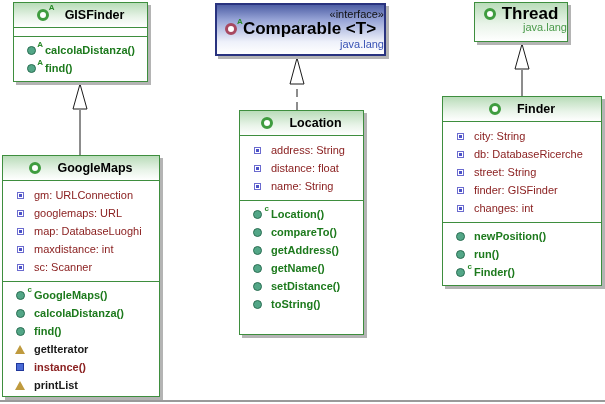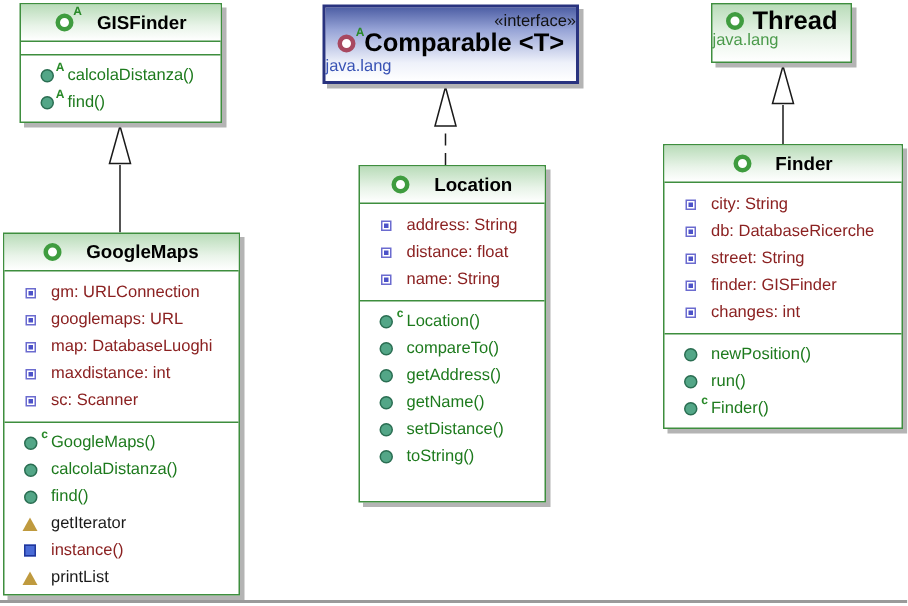--- a/index.html
+++ b/index.html
@@ -23,21 +23,21 @@
     background:linear-gradient(180deg,#b9dcb9 0%, #e9f4e9 55%, #ffffff 100%);
   }
   .box-header {
     height:25px; display:flex; align-items:center; justify-content:center; gap:16px;
     background:linear-gradient(180deg,#b9dcb9 0%, #e9f4e9 60%, #ffffff 100%);
     border-bottom:1px solid #3e8e3e;
     font-size:12.5px; font-weight:bold; color:#000;
   }
   .compartment-fields { border-bottom:1px solid #3e8e3e; padding:5px 0 5px 0; }
   .compartment-empty  { height:9px; border-bottom:1px solid #3e8e3e; }
-  .compartment-methods { padding:4px 0 4px 0; }
+  .compartment-methods { padding:4px 0 4px 0;font-weight:bold; }
 
   .row { height:18px; display:flex; align-items:center; gap:8px; padding-left:11px; font-size:11px; white-space:nowrap; }
   .t-field  { color:#8b2121; }
   .t-method { color:#1d7a1d; }
   .t-plain  { color:#1a1a1a; }
 
   
   .ic-wrap { position:relative; display:inline-flex; width:12px; justify-content:center; flex:0 0 auto; }
   .ic-class { width:12px; height:12px; border-radius:50%; border:3px solid #3f9c3f; background:#fff; }
   .ic-iface { width:12px; height:12px; border-radius:50%; border:3px solid #a84860; background:#fff; }
@@ -49,21 +49,21 @@
   .sup-a::after, .sup-c::after {
     position:absolute; top:-5px; right:-6px; font-size:8px; font-weight:bold;
     color:#2a8a2a; font-family:"Liberation Sans",sans-serif; line-height:1;
   }
   .sup-a::after { content:"A"; }
   .sup-c::after { content:"c"; }
 
   
   .line-stereotype { height:15px; padding-top:3px; text-align:right; font-size:11px; color:#111; }
   .line-title { height:18px; display:flex; align-items:center; justify-content:center; gap:6px; font-size:17px; font-weight:bold; color:#000; }
-  .line-package { height:15px; text-align:left; font-size:11px; }
+  .line-package { height:15px; text-align:right; font-size:11px; }
   .pkg-blue  { color:#3852b4; }
   .pkg-green { color:#4a9a4a; }
 
   
   #box-gisfinder  { left:13px;  top:2px;   width:135px; height:80px; }
   #box-comparable { left:215px; top:3px;   width:171px; height:53px; }
   #box-thread     { left:474px; top:2px;   width:94px;  height:40px; }
   #box-googlemaps { left:2px;   top:155px; width:158px; height:242px; }
   #box-location   { left:239px; top:110px; width:125px; height:225px; }
   #box-finder     { left:442px; top:96px;  width:160px; height:190px; }

